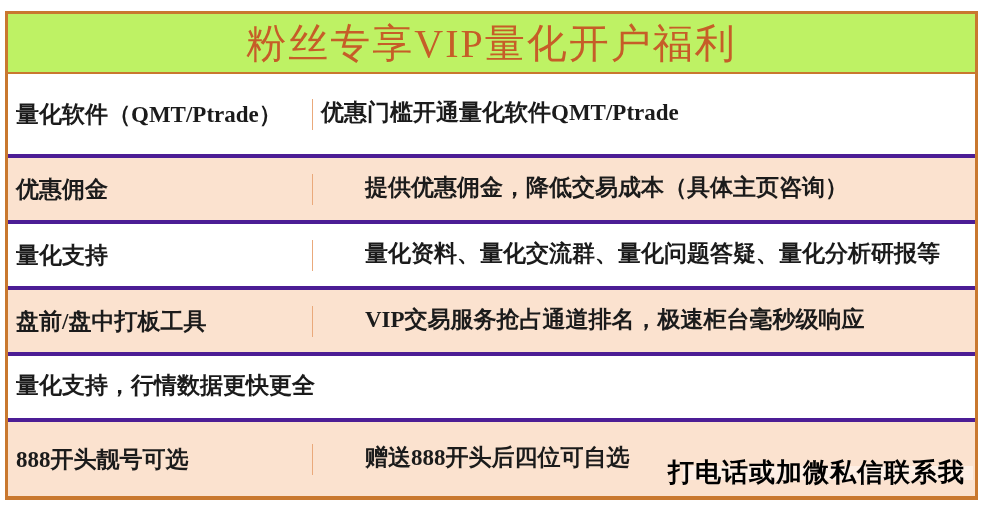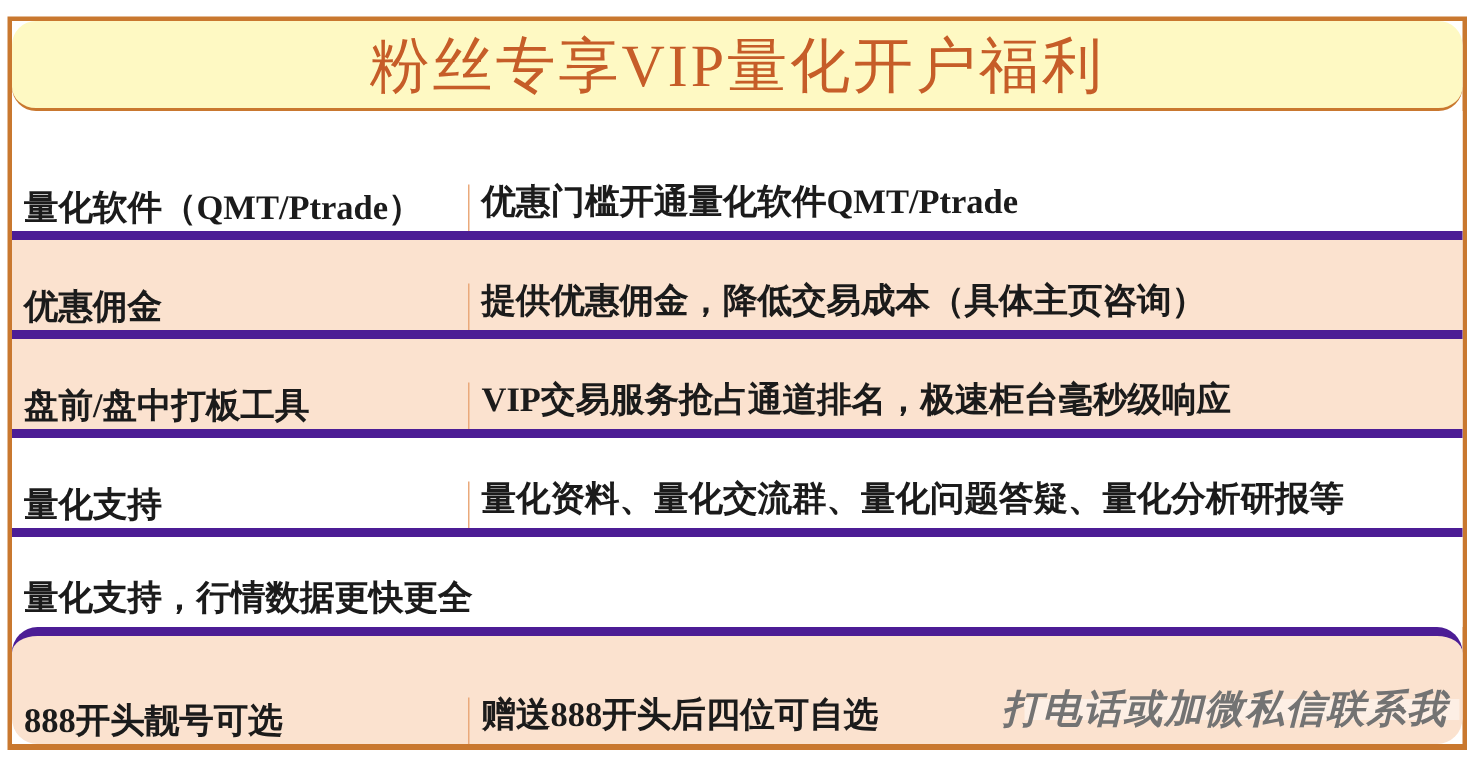--- a/index.html
+++ b/index.html
@@ -16,43 +16,42 @@
     width: 973px; height: 489px;
     box-sizing: border-box;
     border: 3px solid #c9782f;
     border-bottom-width: 4px;
     display: flex;
     flex-direction: column;
     background: #ffffff;
   }
   .title-row {
     flex: 0 0 58px;
-    background: #fef9c3;
+    background: #bef264;
     border-bottom: 2px solid #c9782f;
     display: flex;
     align-items: center;
     justify-content: center;
     font-size: 40px;
     letter-spacing: 2px;
     color: #c65d28;
     font-weight: 400;
     white-space: nowrap;
-    border-radius: 16px;
   }
   .row {
     display: flex;
-    align-items: flex-end;
+    align-items: center;
     background: #ffffff;
     box-sizing: border-box;
   }
-  .row + .row { border-top: 6px solid #4c1d95; }
+  .row + .row { border-top: 4px solid #4c1d95; gap: 44px; }
   .row.alt { background: #fbe2cf; }
   .row.h80 { flex: 0 0 80px; }
   .row.h66 { flex: 0 0 66px; }
-  .row.grow { flex: 1 1 auto; border-radius: 17px; }
+  .row.grow { flex: 1 1 auto; }
   .feature-cell {
     flex: 0 0 305px;
     box-sizing: border-box;
     border-right: 1px solid #eaa97b;
     display: flex;
     align-items: center;
     padding: 0 6px 0 8px;
     font-size: 23px;
     font-weight: 700;
     color: #1b1b1b;
@@ -73,23 +72,22 @@
     right: 2px; bottom: 16px;
     width: 290px; height: 14px;
     background: rgba(255,255,255,0.45);
     pointer-events: none;
   }
   .contact-note {
     position: absolute;
     right: 10px; bottom: 6px;
     font-size: 26px;
     font-weight: 700;
-    font-style: italic;
     letter-spacing: 1px;
-    color: #737373;
+    color: #000000;
     white-space: nowrap;
     margin-top: 15px;
   }
 </style>
 </head>
 <body>
 
 <div class="benefits-table">
 
   <div class="title-row">粉丝专享VIP量化开户福利</div>
@@ -97,28 +95,28 @@
   <div class="row h80">
     <div class="feature-cell">量化软件（QMT/Ptrade）</div>
     <div class="detail-cell">优惠门槛开通量化软件QMT/Ptrade</div>
   </div>
 
   <div class="row h66 alt">
     <div class="feature-cell">优惠佣金</div>
     <div class="detail-cell">提供优惠佣金，降低交易成本（具体主页咨询）</div>
   </div>
 
+  <div class="row h66">
+    <div class="feature-cell">量化支持</div>
+    <div class="detail-cell">量化资料、量化交流群、量化问题答疑、量化分析研报等</div>
+  </div>
+
   <div class="row h66 alt">
     <div class="feature-cell">盘前/盘中打板工具</div>
     <div class="detail-cell">VIP交易服务抢占通道排名，极速柜台毫秒级响应</div>
-  </div>
-
-  <div class="row h66">
-    <div class="feature-cell">量化支持</div>
-    <div class="detail-cell">量化资料、量化交流群、量化问题答疑、量化分析研报等</div>
   </div>
 
   <div class="row h66">
     <div class="detail-cell">量化支持，行情数据更快更全</div>
   </div>
 
   <div class="row grow alt">
     <div class="feature-cell">888开头靓号可选</div>
     <div class="detail-cell">赠送888开头后四位可自选</div>
   </div>

